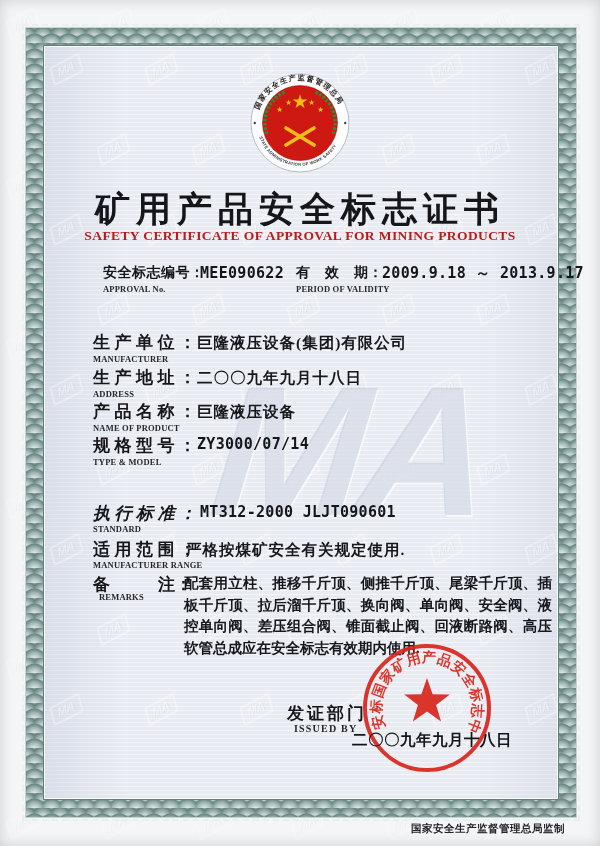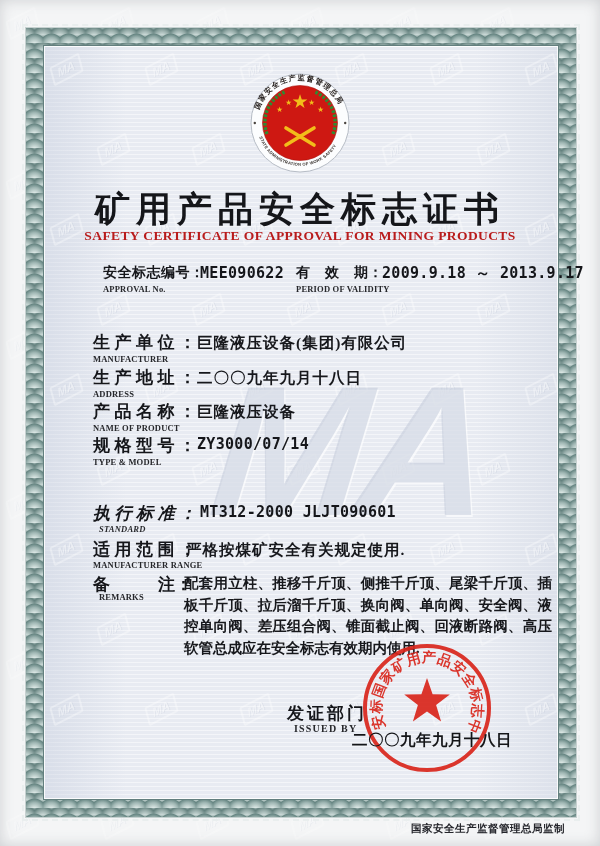--- a/index.html
+++ b/index.html
@@ -240,21 +240,21 @@
   <div class="abs zh-lg" style="left:93px;top:400px;"><span>产品名称</span><span class="colon" style="letter-spacing:0;">：</span></div>
   <div class="abs val-cn" style="left:197px;top:402px;">巨隆液压设备</div>
   <div class="abs en-sub" style="left:93px;top:423px;">NAME OF PRODUCT</div>
 
   <div class="abs zh-lg" style="left:93px;top:434px;"><span>规格型号</span><span class="colon" style="letter-spacing:0;">：</span></div>
   <div class="abs val-code" style="left:197px;top:435px;">ZY3000/07/14</div>
   <div class="abs en-sub" style="left:93px;top:457px;">TYPE &amp; MODEL</div>
 
   <div class="abs zh-lg" style="left:93px;top:502px;font-style:italic;"><span>执行标准</span><span class="colon" style="letter-spacing:0;">：</span></div>
   <div class="abs val-code" style="left:200px;top:503px;">MT312-2000 JLJT090601</div>
-  <div class="abs en-sub" style="left:99px;top:524px;font-style:italic;">STANDARD</div>
+  <div class="abs en-sub" style="left:93px;top:524px;">STANDARD</div>
 
   <div class="abs zh-lg" style="left:93px;top:538px;"><span>适用范围</span><span class="colon" style="letter-spacing:0;">：</span></div>
   <div class="abs val-cn" style="left:186px;top:540px;">严格按煤矿安全有关规定使用.</div>
   <div class="abs en-sub" style="left:93px;top:560px;">MANUFACTURER RANGE</div>
 
   <div class="abs zh-lg" style="left:93px;top:573px;letter-spacing:0;">备</div>
   <div class="abs zh-lg" style="left:158px;top:573px;letter-spacing:0;"><span>注</span><span class="colon">：</span></div>
   <div class="abs en-sub" style="left:99px;top:592px;">REMARKS</div>
   <div class="abs remark-text" style="left:184px;top:573px;">配套用立柱、推移千斤顶、侧推千斤顶、尾梁千斤顶、插板千斤顶、拉后溜千斤顶、换向阀、单向阀、安全阀、液控单向阀、差压组合阀、锥面截止阀、回液断路阀、高压软管总成应在安全标志有效期内使用.</div>
 

